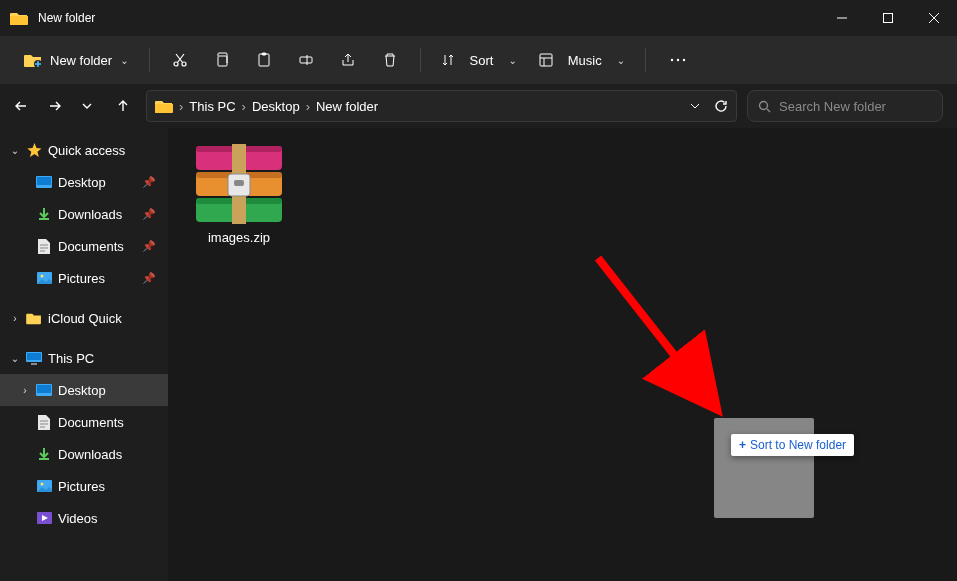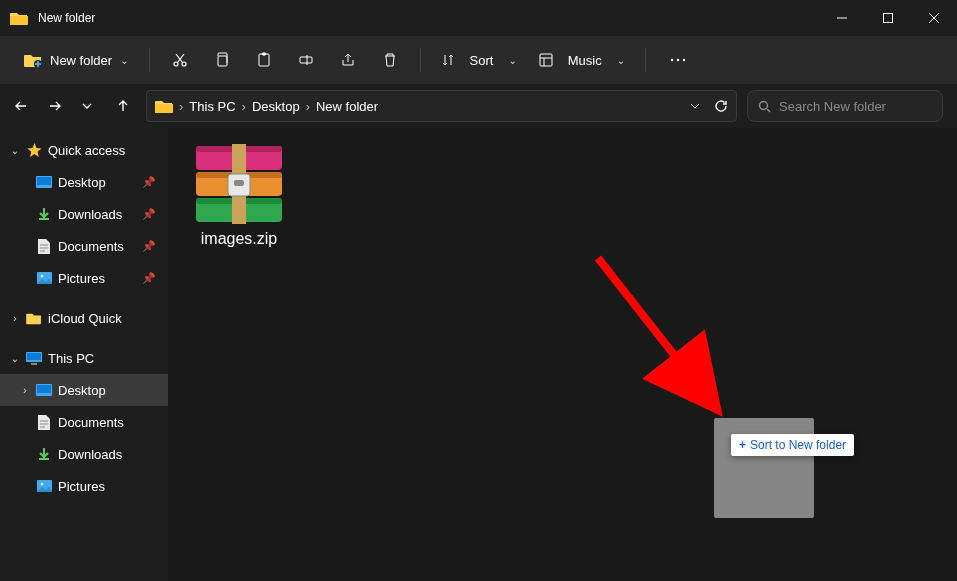--- a/index.html
+++ b/index.html
@@ -27,21 +27,21 @@
 .sidebar { width: 168px; background: #1e1e1e; padding: 6px 0; overflow: hidden; }
 .side-item { height: 32px; display: flex; align-items: center; padding: 0 8px 0 10px; gap: 6px; position: relative; }
 .side-item.sub { padding-left: 36px; }
 .side-item.selected { background: #3a3a3a; }
 .side-item .exp { width: 10px; text-align: center; opacity: .8; font-size: 10px; }
 .side-item .icon { width: 16px; height: 16px; display: flex; align-items: center; justify-content: center; }
 .side-item .label { flex: 1; white-space: nowrap; overflow: hidden; text-overflow: ellipsis; font-size: 13px; }
 .side-item .pin { opacity: .7; font-size: 11px; margin-right: 4px; }
 .content { flex: 1; background: #191919; position: relative; padding: 16px; }
 .file-item { width: 110px; display: flex; flex-direction: column; align-items: center; gap: 6px; }
-.file-item .fname { font-size: 16px; text-align: right; }
+.file-item .fname { font-size: 13px; text-align: right; }
 .drag-ghost { position: absolute; width: 100px; height: 100px; background: #9a9a9a; opacity: .85; border-radius: 2px; }
 .drag-tip { position: absolute; background: #fff; color: #1a5fd0; font-size: 12px; padding: 4px 8px; border-radius: 2px; display: flex; align-items: center; gap: 4px; box-shadow: 0 2px 6px rgba(0,0,0,.4); }
 .drag-tip .plus { color: #1a5fd0; font-weight: bold; }
 .arrow-annot { position: absolute; pointer-events: none; }
 svg { display: block; }
 </style>
 </head>
 <body>
 
 <div class="titlebar">
@@ -309,20 +309,29 @@
     <div class="side-item sub">
       <span class="icon">
           <svg width="15" height="12" viewBox="0 0 15 12">
             <rect width="15" height="12" rx="1" fill="#3fa9f5"></rect>
             <circle cx="5" cy="4" r="1.5" fill="#ffe066"></circle>
             <path d="M0 12l5-5 4 3 3-3 3 3v2H0z" fill="#2b8fd6"></path>
           </svg>
         </span>
       <span class="label">Pictures</span>
     </div>
+    <div class="side-item sub">
+      <span class="icon">
+          <svg width="15" height="12" viewBox="0 0 15 12">
+            <rect width="15" height="12" rx="1" fill="#7a4fd1"></rect>
+            <path d="M5 3l6 3-6 3z" fill="#fff"></path>
+          </svg>
+        </span>
+      <span class="label">Videos</span>
+    </div>
 
   </div>
 
   <div class="content">
     <div class="file-item">
       <span>
         <svg width="90" height="80" viewBox="0 0 90 80">
 
           <rect x="2" y="2" width="86" height="24" rx="4" fill="#d8307a"></rect>
             <rect x="2" y="2" width="86" height="6" rx="3" fill="#b02360"></rect>

